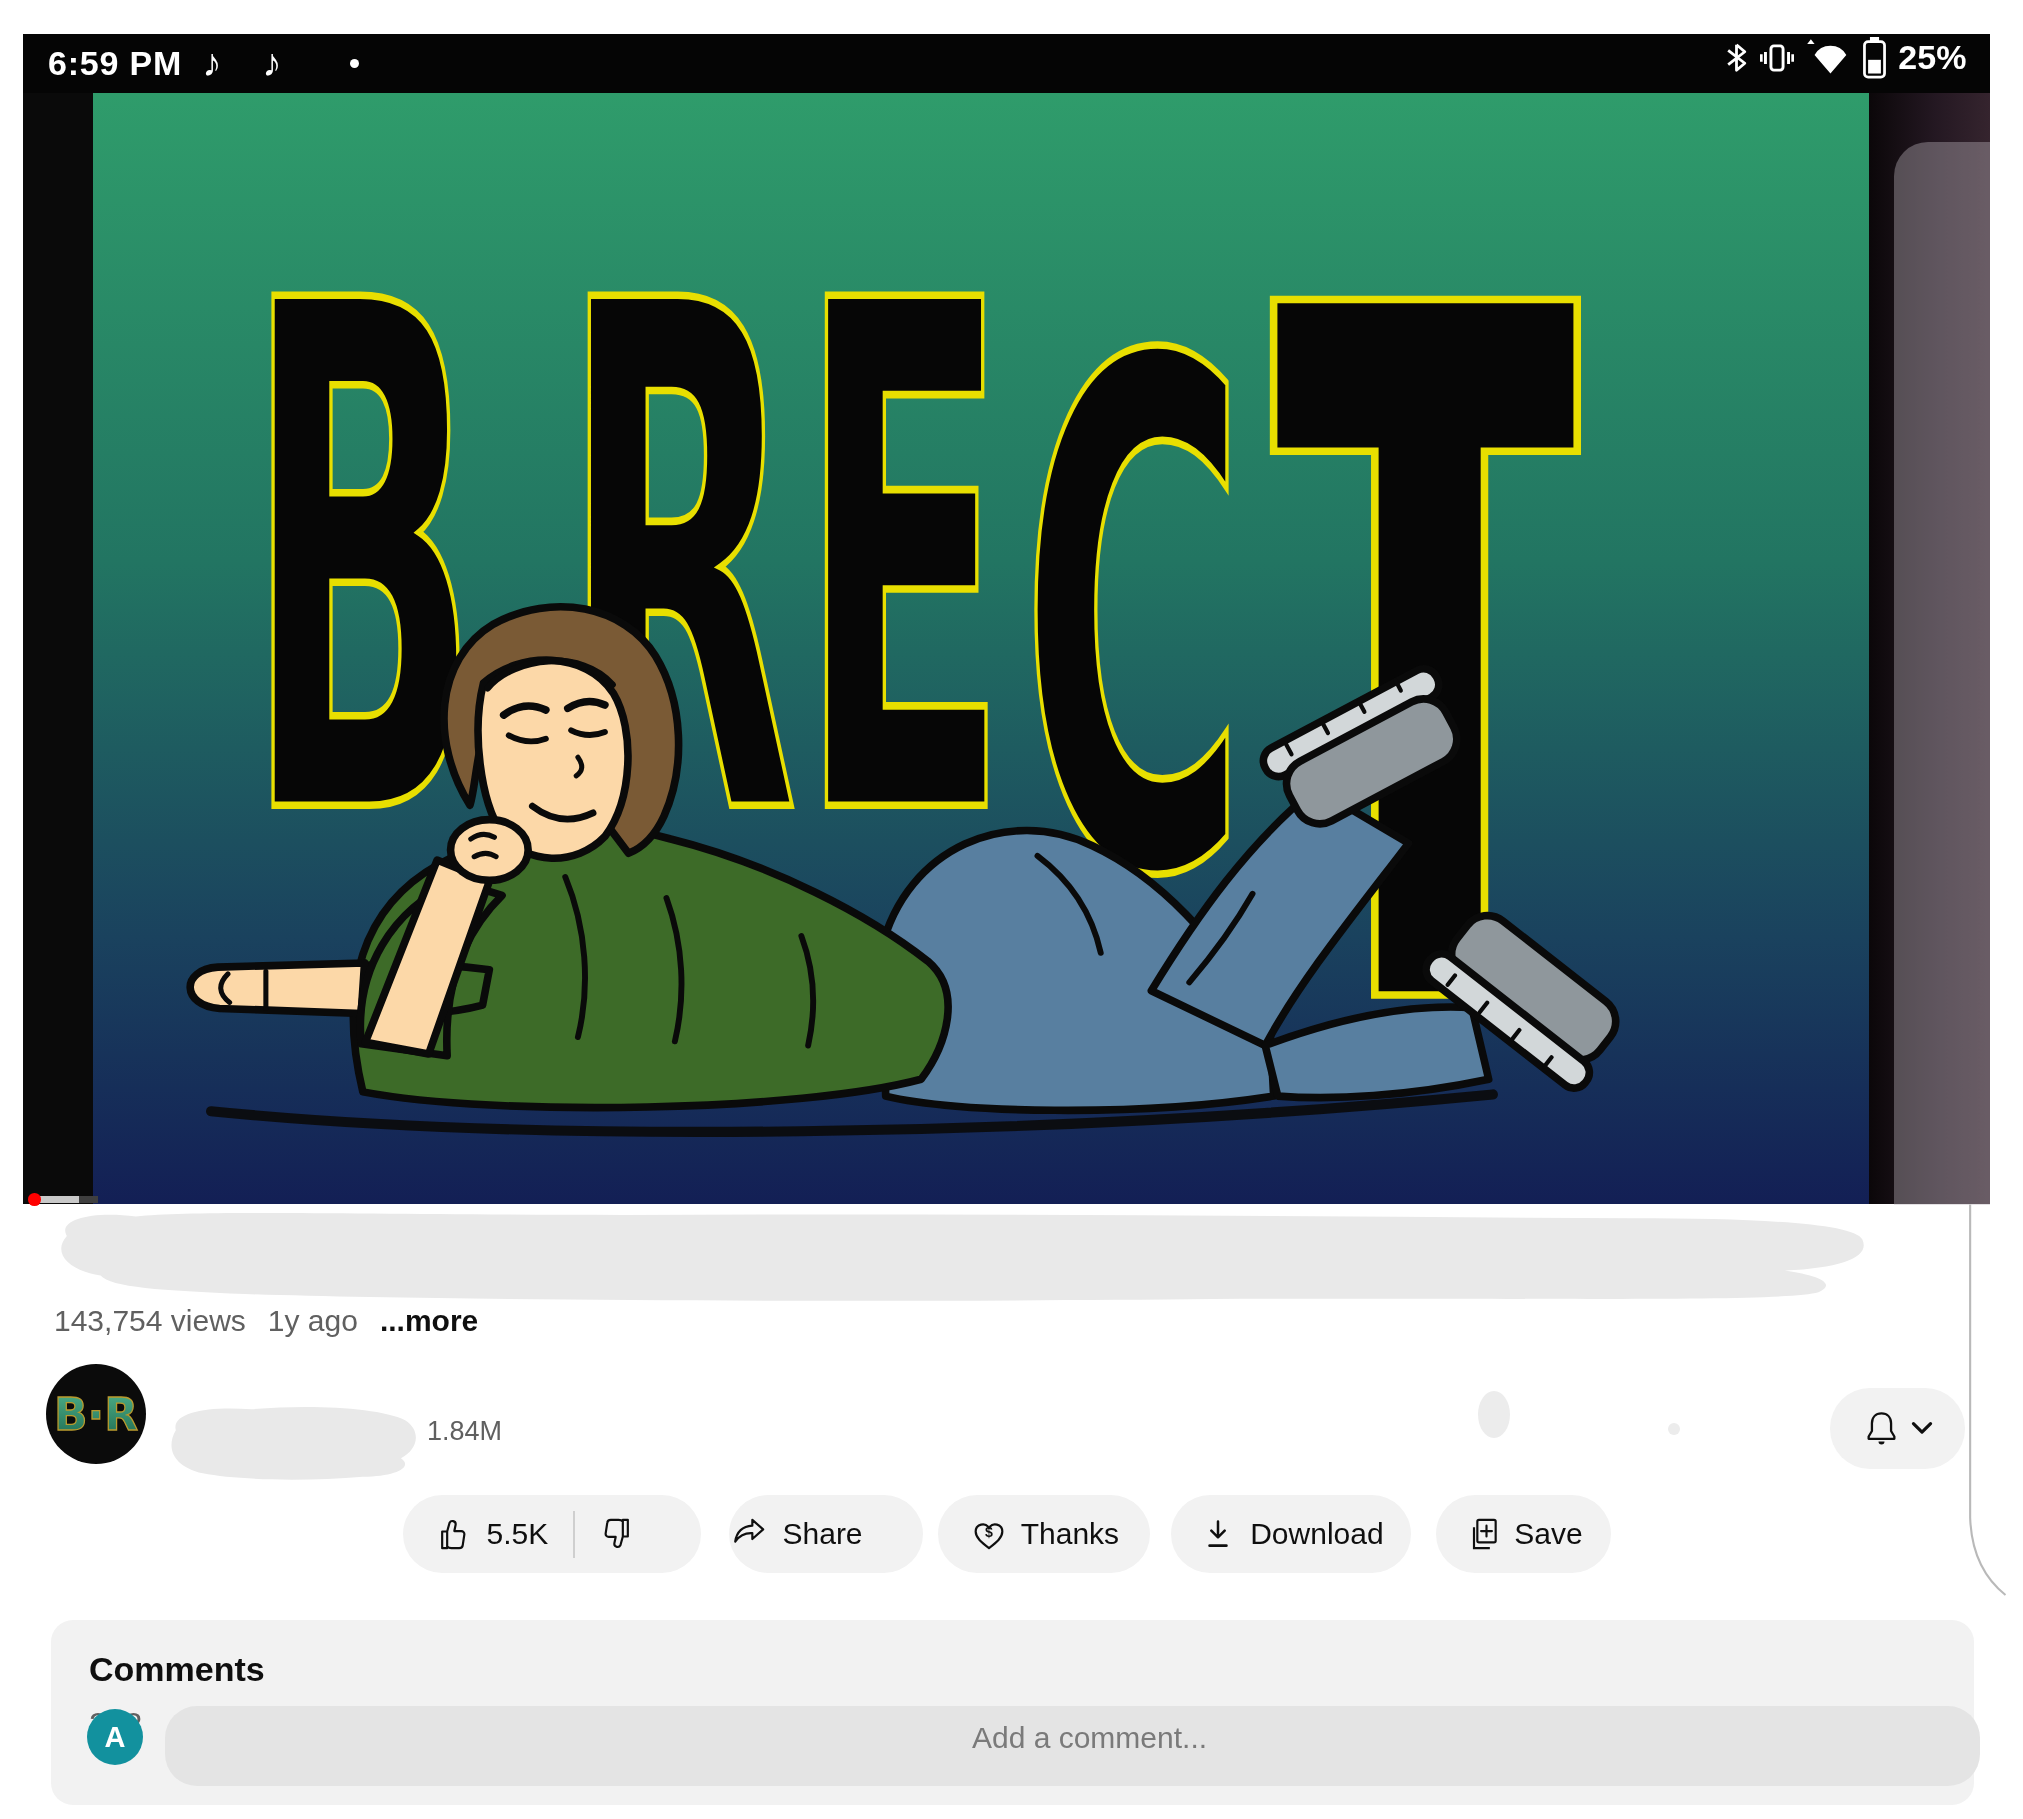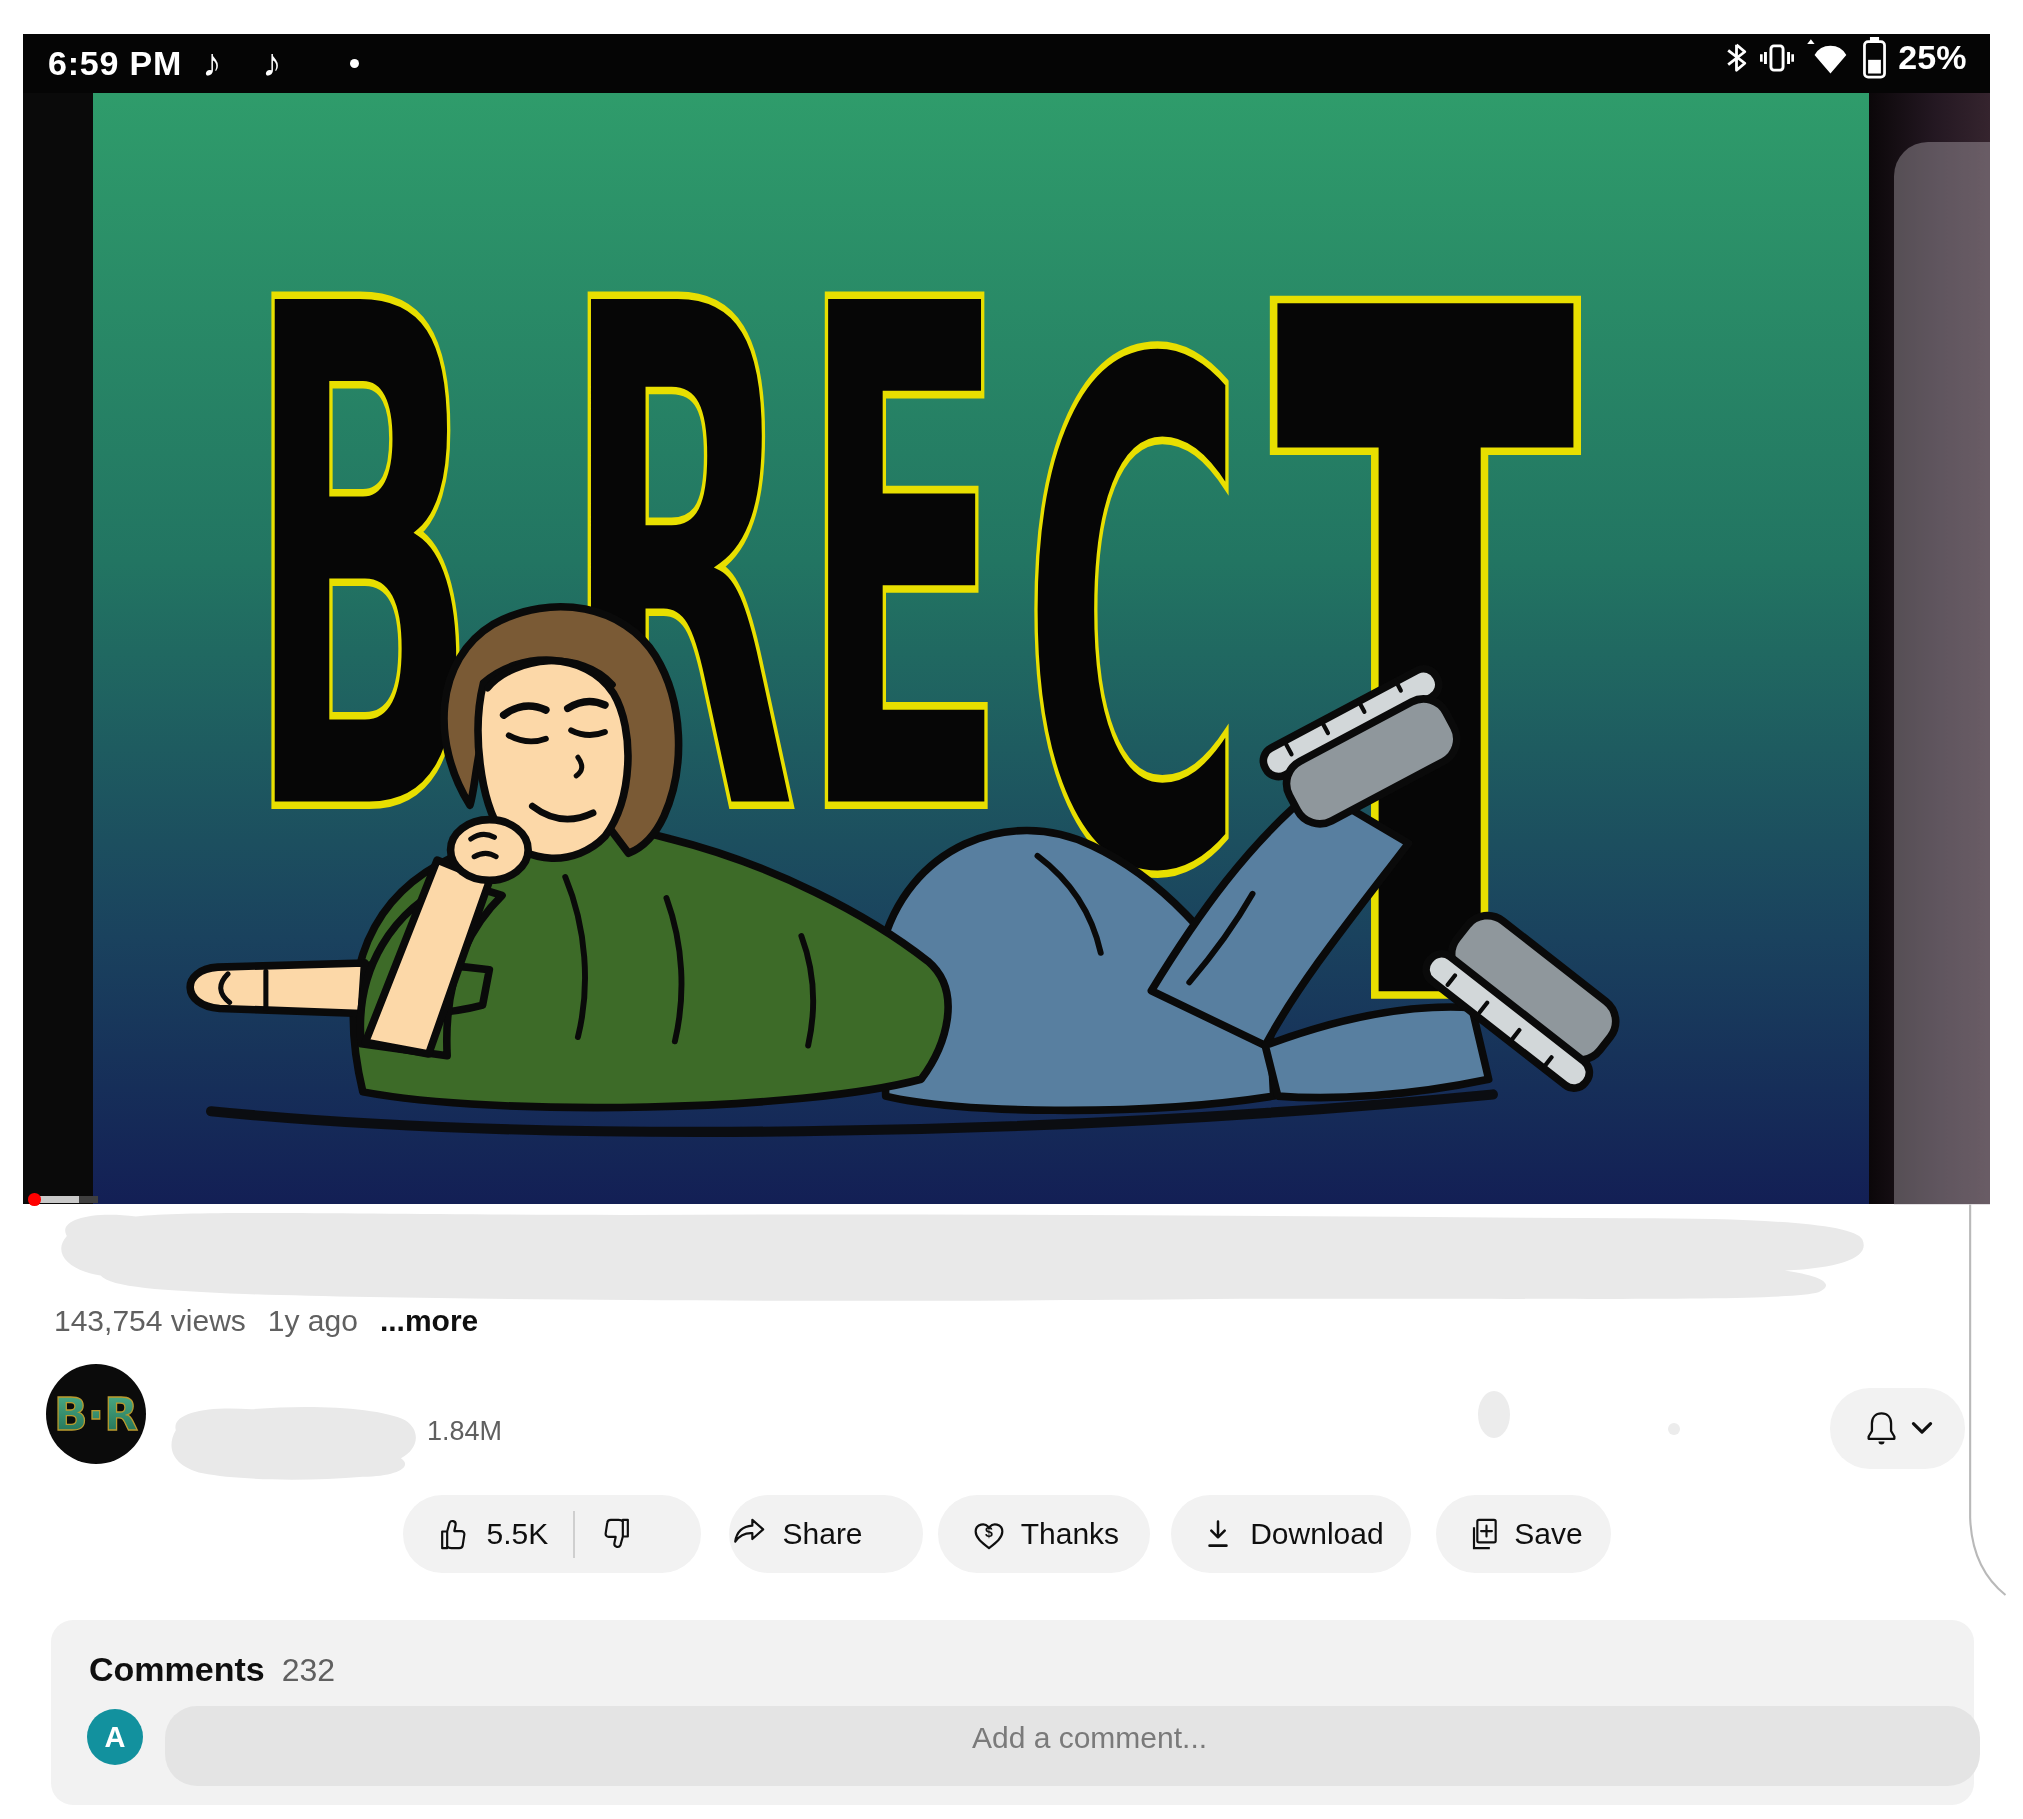--- a/index.html
+++ b/index.html
@@ -52,21 +52,21 @@
   .pill-like{left:403px;width:298px;}
   .pill-share{left:729px;width:194px;justify-content:flex-start;gap:13.5px;}
   .pill-thanks{left:938px;width:212px;justify-content:center;gap:11.8px;}
   .pill-download{left:1171px;width:240px;justify-content:center;gap:11.8px;}
   .pill-save{left:1436px;width:175px;justify-content:center;gap:10px;}
   .like-seg{display:flex;align-items:center;gap:13.5px;padding-left:30px;}
   .divider{width:1.7px;height:47px;background:#cfcfcf;margin:0 22px 0 25px;}
 
   
   .comments-panel{left:51px;top:1620px;width:1923px;height:185px;border-radius:22px;background:#f2f2f2;}
-  .comments-head{left:38px;top:30px;display:flex;gap:17px;align-items:baseline;}
+  .comments-head{left:38px;top:30px;display:flex;gap:17px;align-items:baseline;flex-direction:column;}
   .comments-title{font-size:34px;font-weight:bold;color:#0f0f0f;}
   .comments-count{font-size:32px;color:#606060;}
   .comment-avatar{left:36px;top:89px;width:56px;height:56px;border-radius:50%;background:#12919e;
      color:#fff;font-size:29px;font-weight:bold;display:flex;align-items:center;justify-content:center;}
   .comment-input{left:114px;top:86px;width:1781px;height:64px;border-radius:32px;background:#e4e4e4;
      border:none;outline:none;font-size:30px;color:#be185d;padding:0 0 16px 34px;font-family:"Liberation Sans",sans-serif;text-align:center;}
   .comment-input::placeholder{color:#7a7a7a;opacity:1;}
 </style>
 </head>
 <body>

